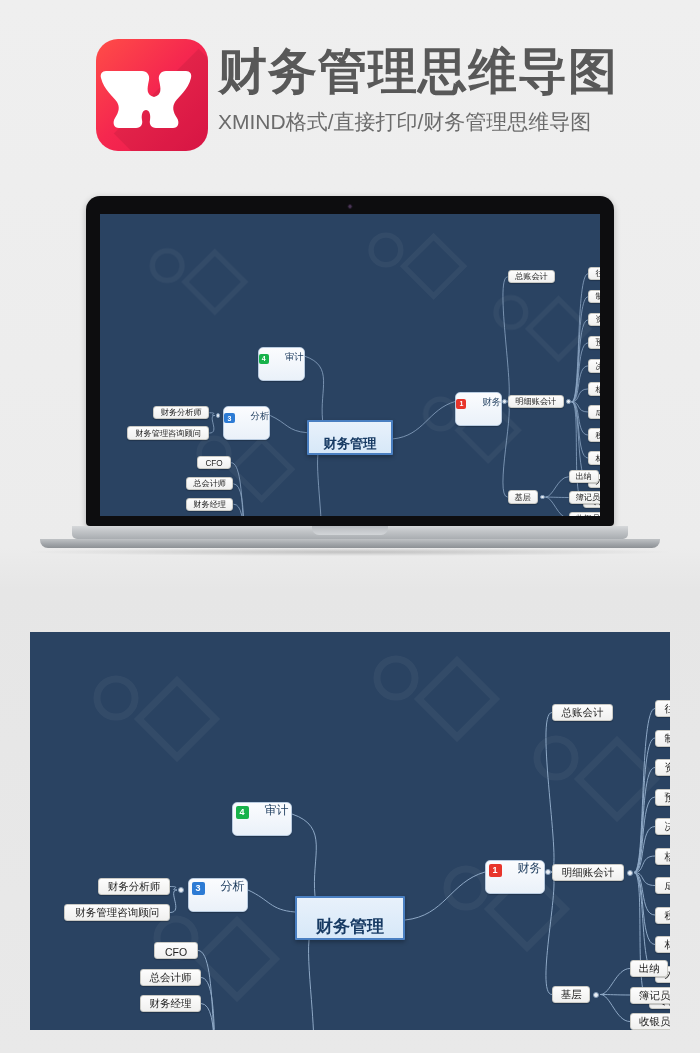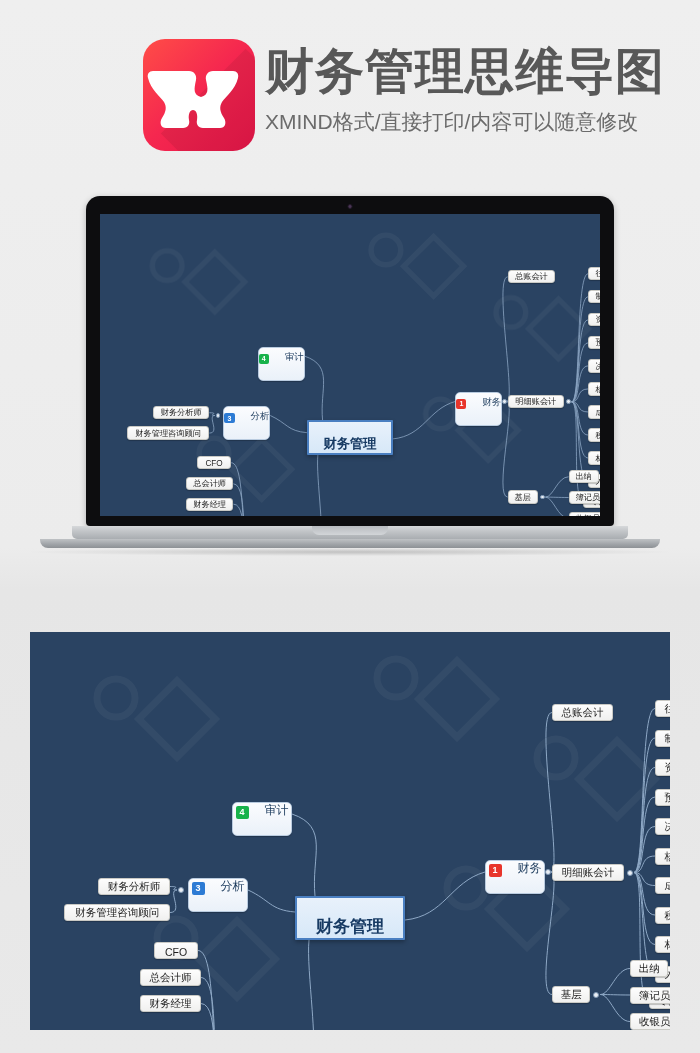--- a/index.html
+++ b/index.html
@@ -8,21 +8,21 @@
     font-family: "Liberation Sans", "DejaVu Sans", sans-serif;
   }
   body {
     background: linear-gradient(180deg, #efefef 0%, #ececec 52%, #e6e6e6 56%, #e9e9e9 100%);
     position: relative; overflow: hidden;
   }
 
   
   .header {
     position: absolute; left: 0; top: 0; width: 596px; height: 180px;
-    display: flex; align-items: center; margin-left: 47px;
+    display: flex; align-items: center;
   }
   .logo {
     position: absolute; left: 96px; top: 39px;
     width: 112px; height: 112px; border-radius: 22px;
     background: linear-gradient(135deg, #ff4d47 0%, #f5274f 48%, #e8164a 100%);
     overflow: hidden;
   }
   .logo .shadowstripe {
     position: absolute; left: 20px; top: 26px; width: 120px; height: 120px;
     background: rgba(0,0,0,0.07);
@@ -129,21 +129,21 @@
     <div class="shadowstripe"></div>
     <svg width="112" height="112" viewBox="0 0 112 112">
       <path d="M24 30 h20 c5 0 8 4 7 9 c-2 9 -3 15 5 17 c8 -2 7 -8 5 -17 c-1 -5 2 -9 7 -9 h20 c4 0 6 3 5 7
                c-3 12 -12 18 -16 24 c-3 5 -2 10 2 16 c3 5 1 10 -4 10 h-17 c-5 0 -7 -4 -6 -8 c1 -6 -1 -10 -4 -10
                c-3 0 -5 4 -4 10 c1 4 -1 8 -6 8 h-17 c-5 0 -7 -5 -4 -10 c4 -6 5 -11 2 -16 c-4 -6 -13 -12 -16 -24
                c-1 -4 1 -7 5 -7 z" fill="#ffffff" transform="translate(2,2)"></path>
     </svg>
   </div>
   <div class="title-block">
     <div class="main-title">财务管理思维导图</div>
-    <div class="sub-title">XMIND格式/直接打印/内容可以随意修改</div>
+    <div class="sub-title">XMIND格式/直接打印/财务管理思维导图</div>
   </div>
 </div>
 
 <div class="laptop">
   <div class="laptop-lid">
     <div class="laptop-cam"></div>
     <div class="laptop-screen">
       <div class="mindmap" id="mm-small">
           <svg class="mm-svg" width="499.84000000000003" height="310.838" viewBox="0 0 640 398">
             <g opacity="0.045">

